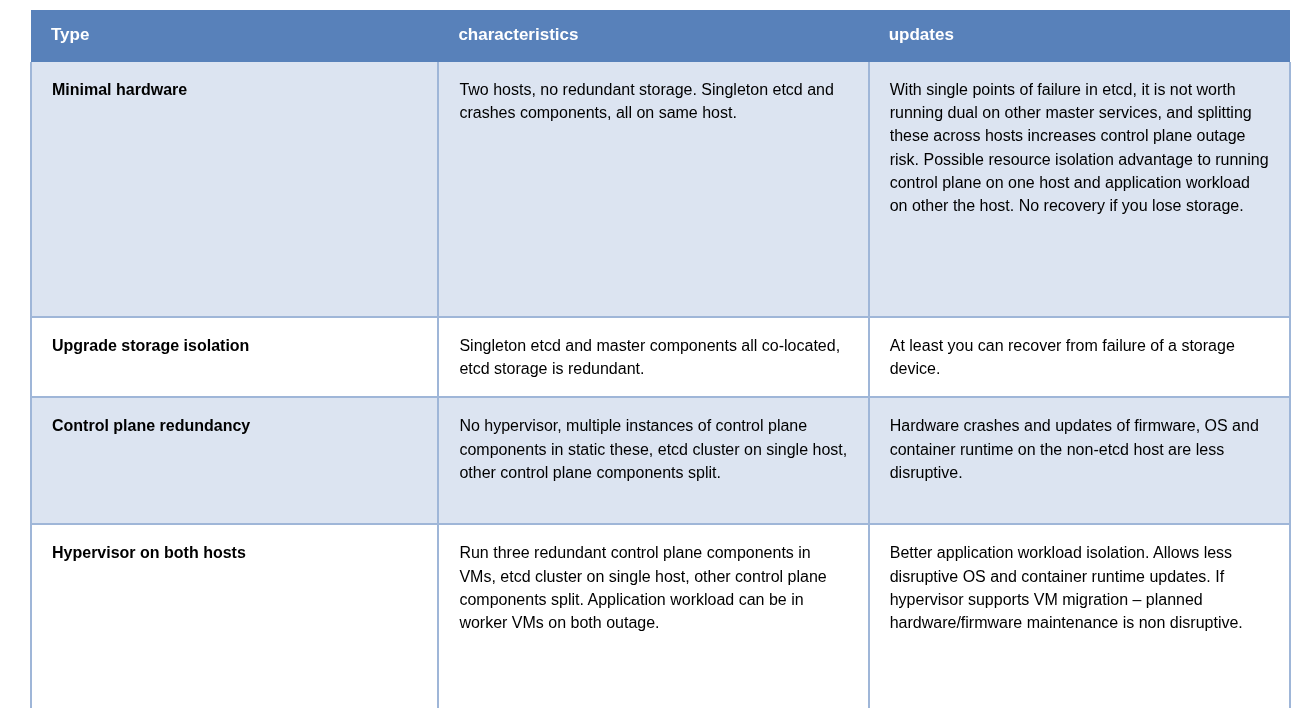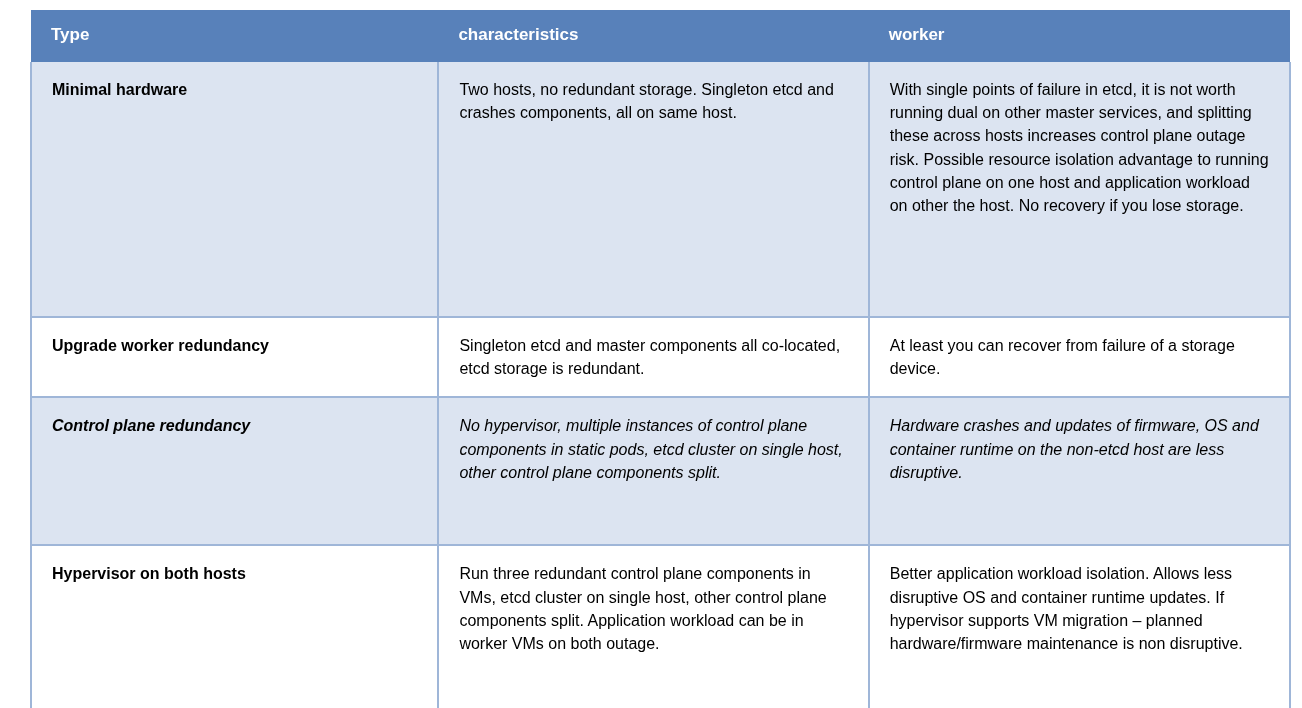--- a/index.html
+++ b/index.html
@@ -55,54 +55,54 @@
     line-height: 1.45;
     color: var(--text);
     background: var(--row-white);
     word-wrap: break-word;
   }
   tbody tr:first-child td { border-top: none; }
   tbody tr:nth-child(odd) td { background: var(--row-light); }
   td.type-cell { font-weight: bold; }
   tbody tr.r0 { height: 255px; }
   tbody tr.r1 { height: 80px; }
-  tbody tr.r2 { height: 148px; font-style: italic; }
+  tbody tr.r2 { height: 127px; }
   tbody tr.r3 { height: 204px; }
 </style>
 </head>
 <body>
 
 <div class="table-wrap">
   <table class="comparison">
     <colgroup>
       <col class="c-type">
       <col class="c-char">
       <col class="c-result">
     </colgroup>
     <thead>
       <tr>
         <th>Type</th>
         <th>characteristics</th>
-        <th>worker</th>
+        <th>updates</th>
       </tr>
     </thead>
     <tbody>
       <tr class="r0">
         <td class="type-cell">Minimal hardware</td>
         <td>Two hosts, no redundant storage. Singleton etcd and crashes components, all on same host.</td>
         <td>With single points of failure in etcd, it is not worth running dual on other master services, and splitting these across hosts increases control plane outage risk. Possible resource isolation advantage to running control plane on one host and application workload on other the host. No recovery if you lose storage.</td>
       </tr>
       <tr class="r1">
-        <td class="type-cell">Upgrade worker redundancy</td>
+        <td class="type-cell">Upgrade storage isolation</td>
         <td>Singleton etcd and master components all co-located, etcd storage is redundant.</td>
         <td>At least you can recover from failure of a storage device.</td>
       </tr>
       <tr class="r2">
         <td class="type-cell">Control plane redundancy</td>
-        <td>No hypervisor, multiple instances of control plane components in static pods, etcd cluster on single host, other control plane components split.</td>
+        <td>No hypervisor, multiple instances of control plane components in static these, etcd cluster on single host, other control plane components split.</td>
         <td>Hardware crashes and updates of firmware, OS and container runtime on the non-etcd host are less disruptive.</td>
       </tr>
       <tr class="r3">
         <td class="type-cell">Hypervisor on both hosts</td>
         <td>Run three redundant control plane components in VMs, etcd cluster on single host, other control plane components split. Application workload can be in worker VMs on both outage.</td>
         <td>Better application workload isolation. Allows less disruptive OS and container runtime updates. If hypervisor supports VM migration – planned hardware/firmware maintenance is non disruptive.</td>
       </tr>
     </tbody>
   </table>
 </div>

